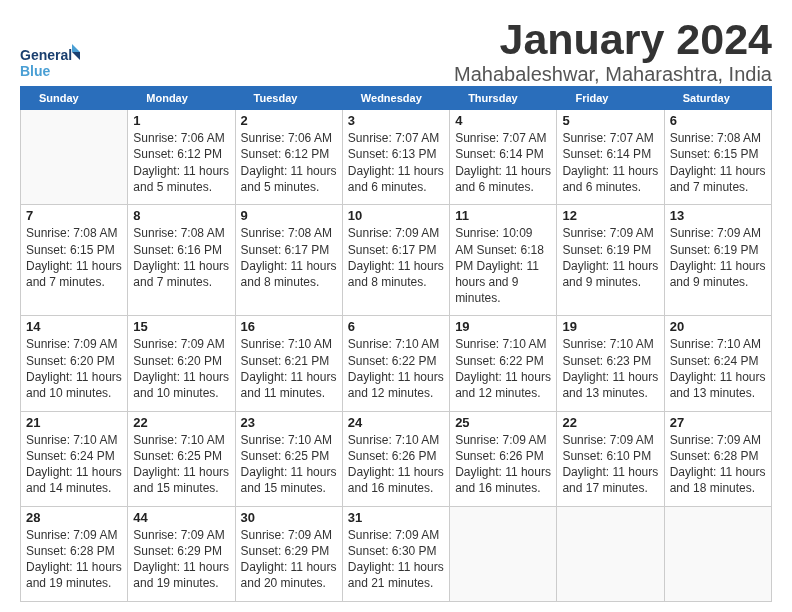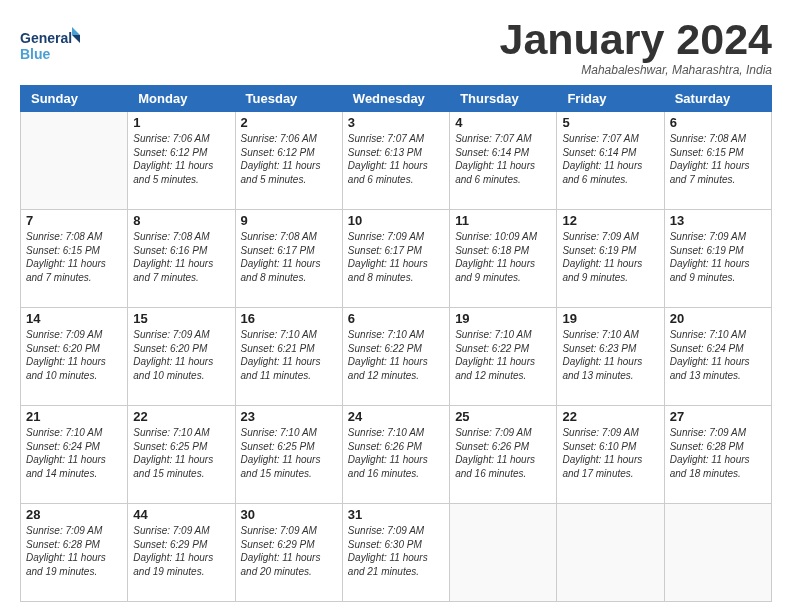--- a/index.html
+++ b/index.html
@@ -13,77 +13,75 @@
     .page {
       width: 792px;
       height: 612px;
       padding: 16px 20px 10px 20px;
       display: flex;
       flex-direction: column;
     }
     .header {
       display: flex;
       justify-content: space-between;
-      align-items: center;
-      margin-bottom: 8px;
+      align-items: flex-end;
+      margin-bottom: 0;
     }
     .logo {
       display: flex;
       align-items: center;
       gap: 4px;
     }
     .title-block {
       text-align: right;
     }
     .month-title {
       font-size: 43px;
       font-weight: bold;
       color: #333;
       line-height: 1.1;
     }
     .location-title {
-      font-size: 12px;
+      font-size: 20px;
       color: #555;
-      font-style: italic;
     }
     .calendar {
       width: 100%;
       border-collapse: collapse;
       flex: 1;
     }
     .calendar th {
       background-color: #2a6ebb;
       color: #fff;
-      font-size: 13px;
+      font-size: 11px;
       font-weight: bold;
-      padding: 5px 10px;
+      padding: 5px 18px;
       text-align: left;
       border: 1px solid #2a6ebb;
     }
     .calendar td {
       border: 1px solid #ccc;
       vertical-align: top;
       padding: 3px 5px;
       width: calc(100% / 7);
       font-size: 10.5px;
       color: #333;
       height: 90px;
     }
     .day-num {
       font-size: 13px;
       font-weight: bold;
       color: #222;
       display: block;
       margin-bottom: 2px;
     }
     .day-info {
-      font-size: 10px;
+      font-size: 12px;
       color: #333;
       line-height: 1.35;
-      font-style: italic;
     }
     .empty {
       background: #f9f9f9;
     }
   </style>
 </head>
 <body>
 
 <div class="page">
   <div class="header">

